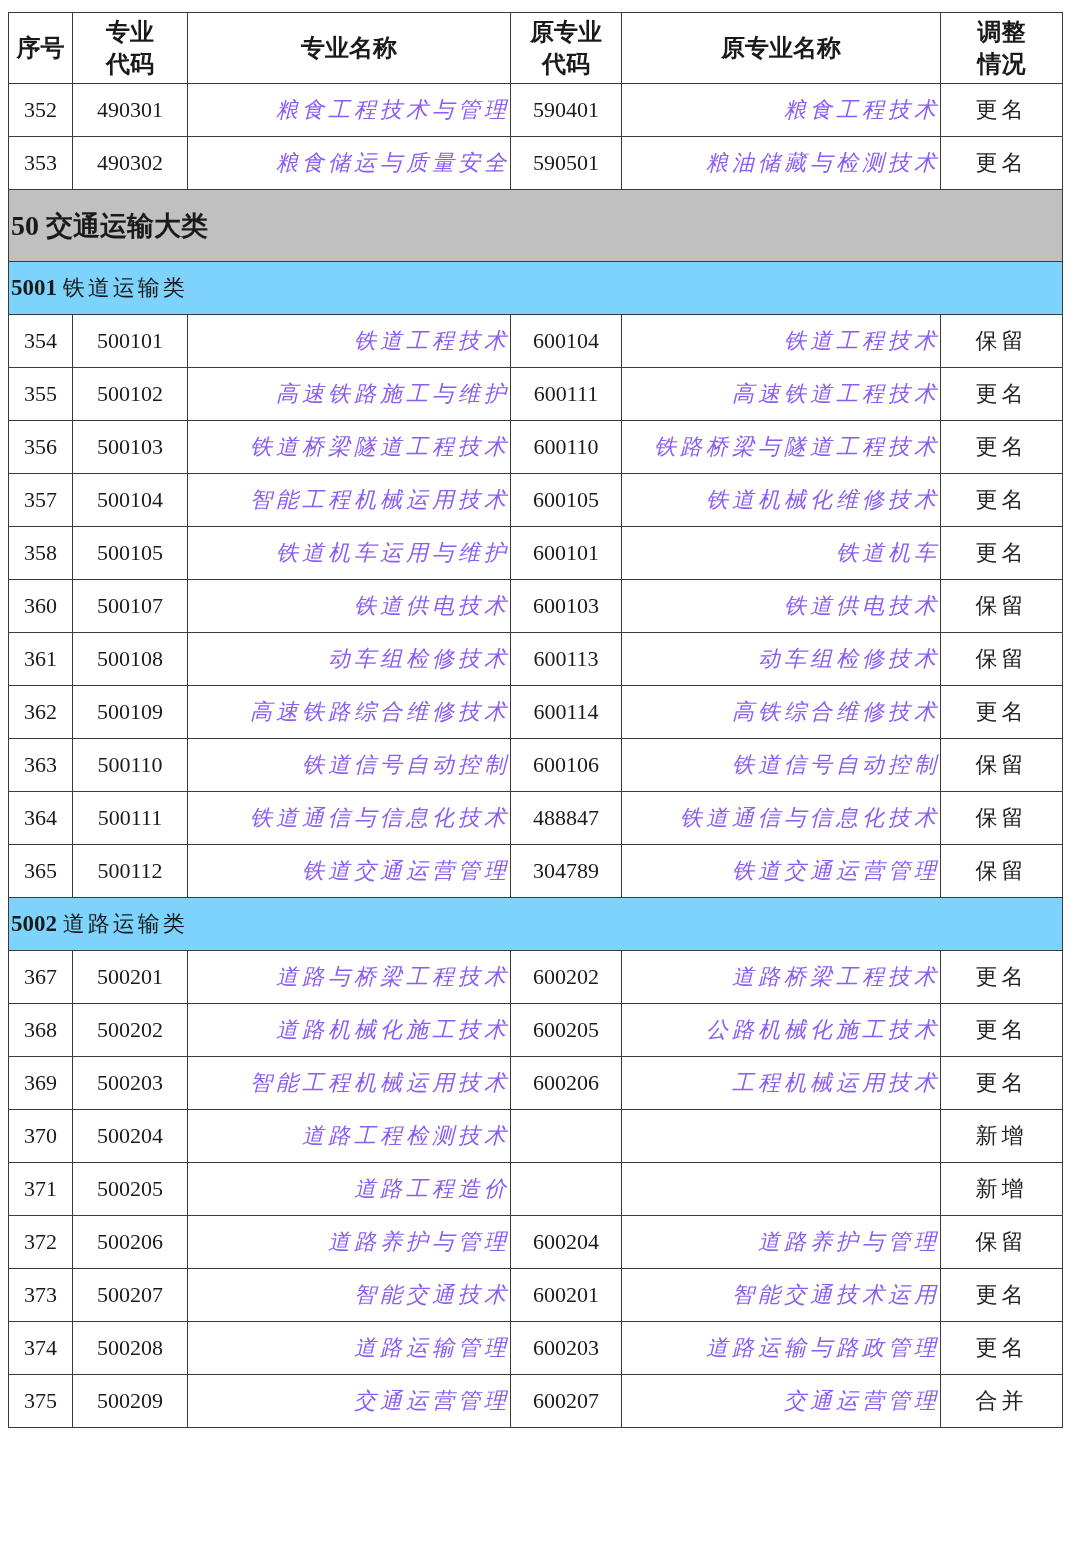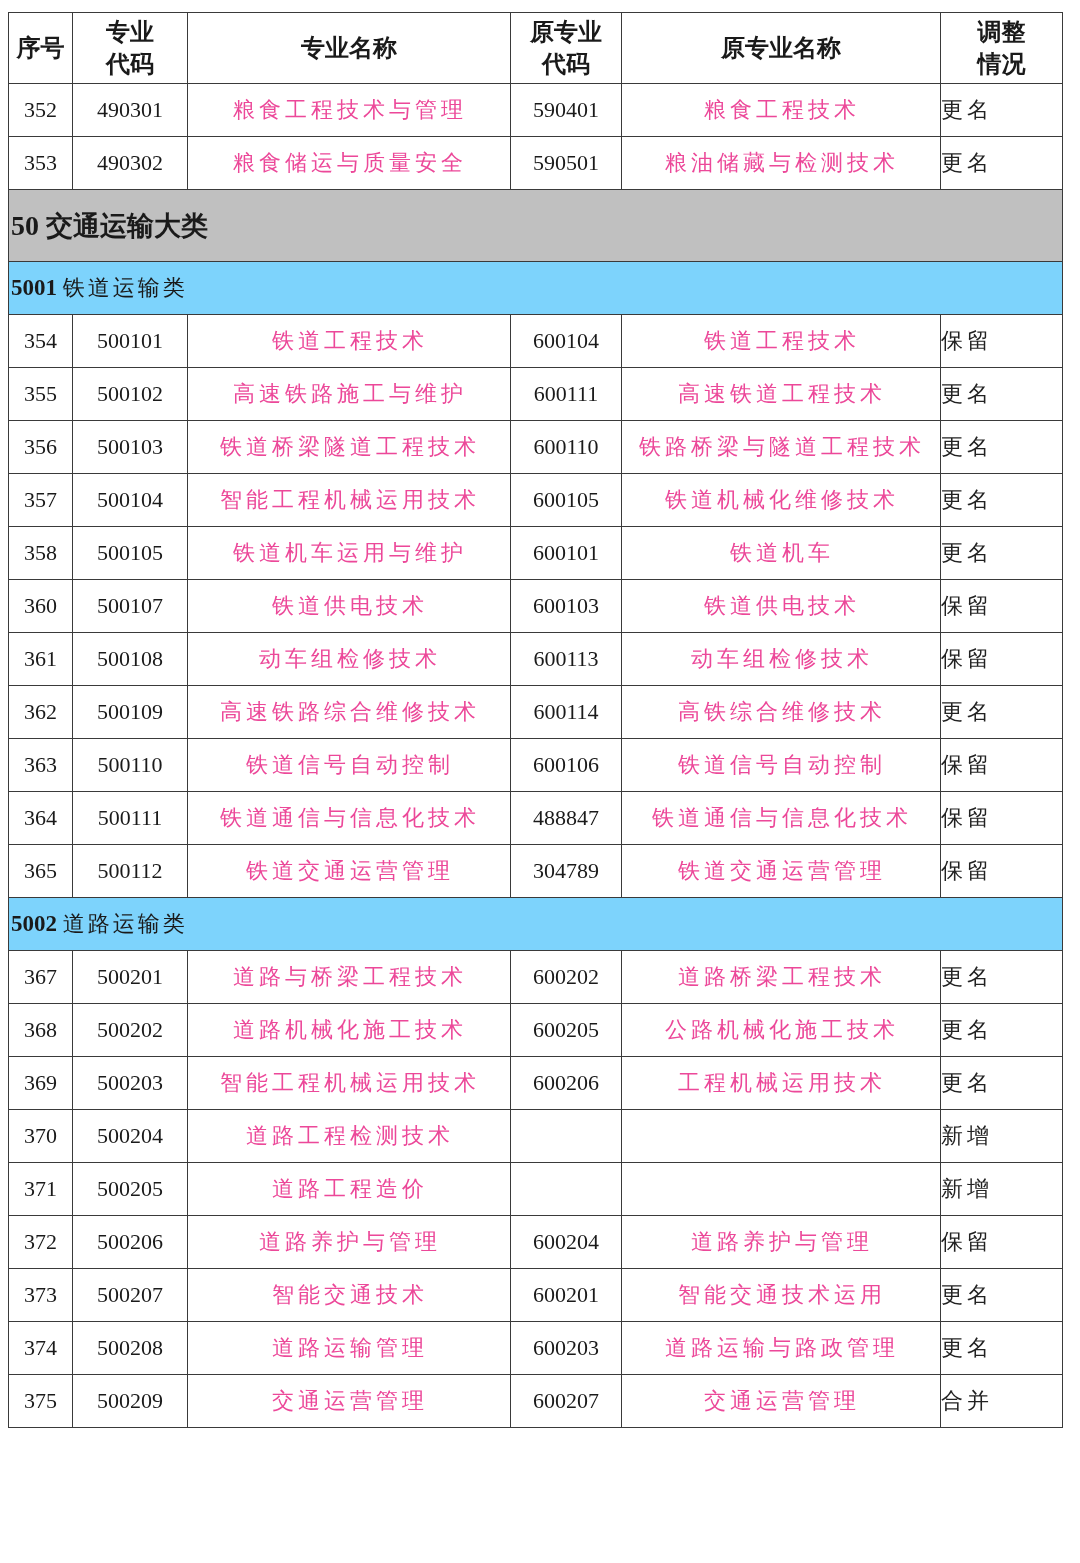--- a/index.html
+++ b/index.html
@@ -6,23 +6,23 @@
   body { width: 1080px; height: 1563px; position: relative; overflow: hidden;
          font-family: "Liberation Serif", "DejaVu Serif", serif; color: #1a1a1a; }
   table.main { position: absolute; left: 8px; top: 12px; border-collapse: collapse; table-layout: fixed; width: 1054px; }
   table.main td, table.main th { border: 1.5px solid #3a3a3a; padding: 0; }
   col.c-no { width: 64px; } col.c-code { width: 115px; } col.c-name { width: 323px; }
   col.c-ocode { width: 111px; } col.c-oname { width: 319px; } col.c-adj { width: 122px; }
   tr.hdr th { height: 70px; font-family: "DejaVu Sans", "Liberation Sans", sans-serif; font-weight: bold;
               font-size: 24px; line-height: 32px; text-align: center; vertical-align: middle; }
   tr.row td { height: 52px; font-size: 22px; vertical-align: middle; }
   td.num { text-align: center; }
-  td.txt { text-align: center; padding-left: 2px !important; font-family: "DejaVu Sans", sans-serif;
-           font-weight: 300; font-size: 21px; letter-spacing: 4px; color: #ec4899; }
-  td.adj { font-family: "DejaVu Sans", sans-serif; font-size: 21px; letter-spacing: 4px; color: #222; }
+  td.txt { text-align: right; padding-left: 2px !important; font-family: "DejaVu Sans", sans-serif;
+           font-weight: 300; font-size: 21px; letter-spacing: 4px; color: #8b5cf6; font-style: italic; }
+  td.adj { text-align: center; font-family: "DejaVu Sans", sans-serif; font-size: 21px; letter-spacing: 4px; color: #222; }
   tr.cat td { height: 71px; background: #c0c0c0; font-weight: bold; font-size: 28px; padding-left: 2px;
               font-family: "Liberation Serif", serif; }
   tr.cat td .cjk { font-family: "DejaVu Sans", sans-serif; font-weight: bold; font-size: 27px; margin-top: 28px; }
   tr.sub td { height: 52px; background: #7dd3fc; font-size: 23px; padding-left: 2px; }
   tr.sub td .code { font-weight: bold; font-family: "Liberation Serif", serif; }
   tr.sub td .cjk { font-family: "DejaVu Sans", sans-serif; font-size: 22px; letter-spacing: 3px; }
 </style>
 </head>
 <body>
 

